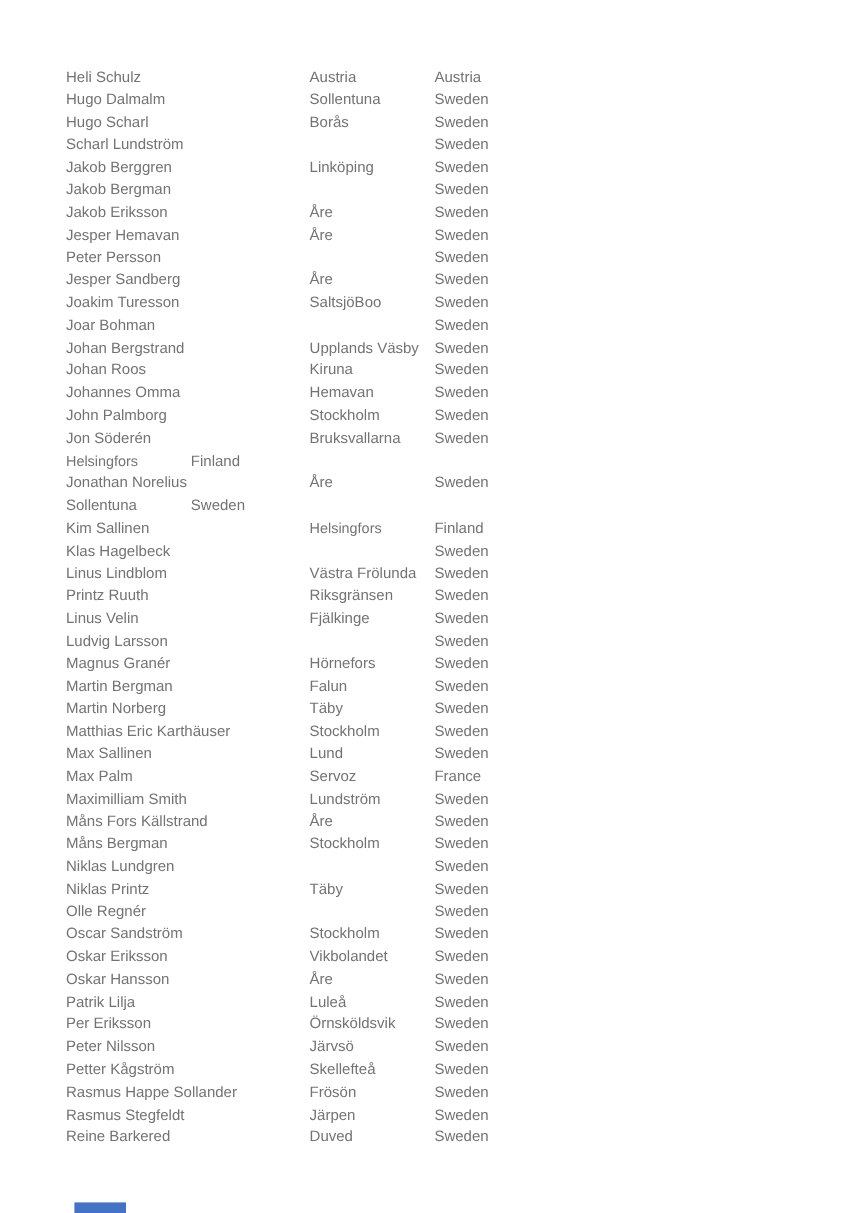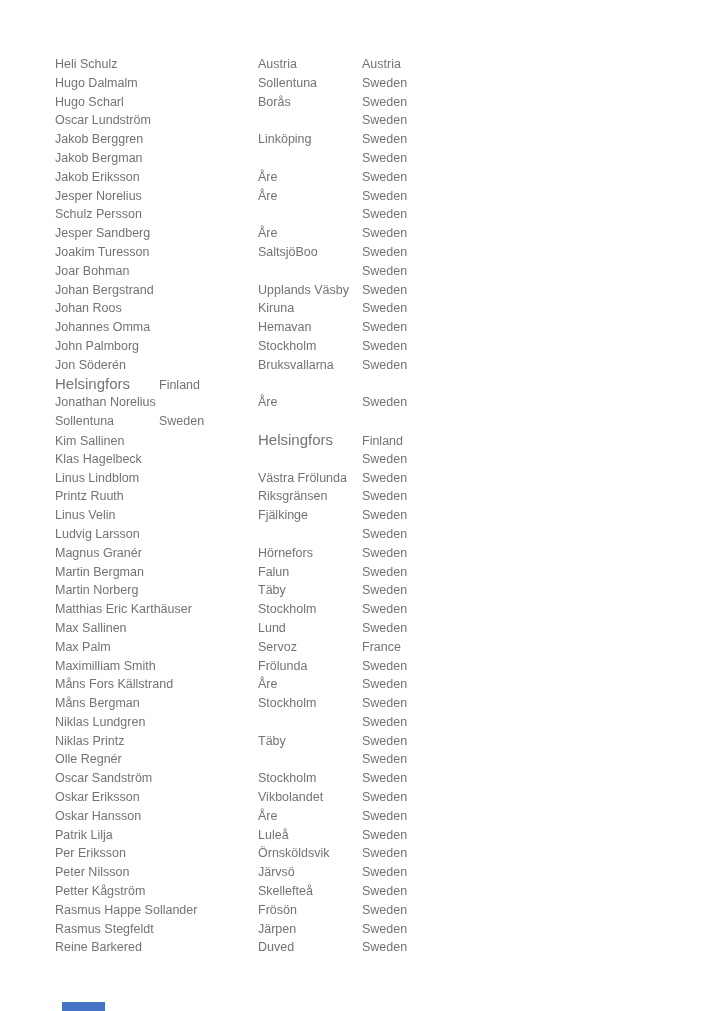--- a/index.html
+++ b/index.html
@@ -32,21 +32,21 @@
   }
   .cell-name {
     width: 203px;
     flex: 0 0 203px;
   }
   .cell-city {
     width: 104px;
     flex: 0 0 104px;
   }
   .cell-city.small {
-    font-size: 15px;
+    font-size: 12px;
   }
   .cell-country {
     flex: 1 1 auto;
   }
   .bottom-bar {
     position: absolute;
     left: 62px;
     bottom: 0px;
     width: 43px;
     height: 9px;
@@ -70,21 +70,21 @@
       <span class="cell-country">Sweden</span>
     </div>
 
     <div class="row">
       <span class="cell-name">Hugo Scharl</span>
       <span class="cell-city">Borås</span>
       <span class="cell-country">Sweden</span>
     </div>
 
     <div class="row">
-      <span class="cell-name">Oscar Lundström</span>
+      <span class="cell-name">Scharl Lundström</span>
       <span class="cell-city"></span>
       <span class="cell-country">Sweden</span>
     </div>
 
     <div class="row">
       <span class="cell-name">Jakob Berggren</span>
       <span class="cell-city">Linköping</span>
       <span class="cell-country">Sweden</span>
     </div>
 
@@ -94,27 +94,27 @@
       <span class="cell-country">Sweden</span>
     </div>
 
     <div class="row">
       <span class="cell-name">Jakob Eriksson</span>
       <span class="cell-city">Åre</span>
       <span class="cell-country">Sweden</span>
     </div>
 
     <div class="row">
-      <span class="cell-name">Jesper Norelius</span>
-      <span class="cell-city">Åre</span>
-      <span class="cell-country">Sweden</span>
-    </div>
-
-    <div class="row">
-      <span class="cell-name">Schulz Persson</span>
+      <span class="cell-name">Jesper Hemavan</span>
+      <span class="cell-city">Åre</span>
+      <span class="cell-country">Sweden</span>
+    </div>
+
+    <div class="row">
+      <span class="cell-name">Peter Persson</span>
       <span class="cell-city"></span>
       <span class="cell-country">Sweden</span>
     </div>
 
     <div class="row">
       <span class="cell-name">Jesper Sandberg</span>
       <span class="cell-city">Åre</span>
       <span class="cell-country">Sweden</span>
     </div>
 
@@ -243,21 +243,21 @@
     </div>
 
     <div class="row">
       <span class="cell-name">Max Palm</span>
       <span class="cell-city">Servoz</span>
       <span class="cell-country">France</span>
     </div>
 
     <div class="row">
       <span class="cell-name">Maximilliam Smith</span>
-      <span class="cell-city">Frölunda</span>
+      <span class="cell-city">Lundström</span>
       <span class="cell-country">Sweden</span>
     </div>
 
     <div class="row">
       <span class="cell-name">Måns Fors Källstrand</span>
       <span class="cell-city">Åre</span>
       <span class="cell-country">Sweden</span>
     </div>
 
     <div class="row">

